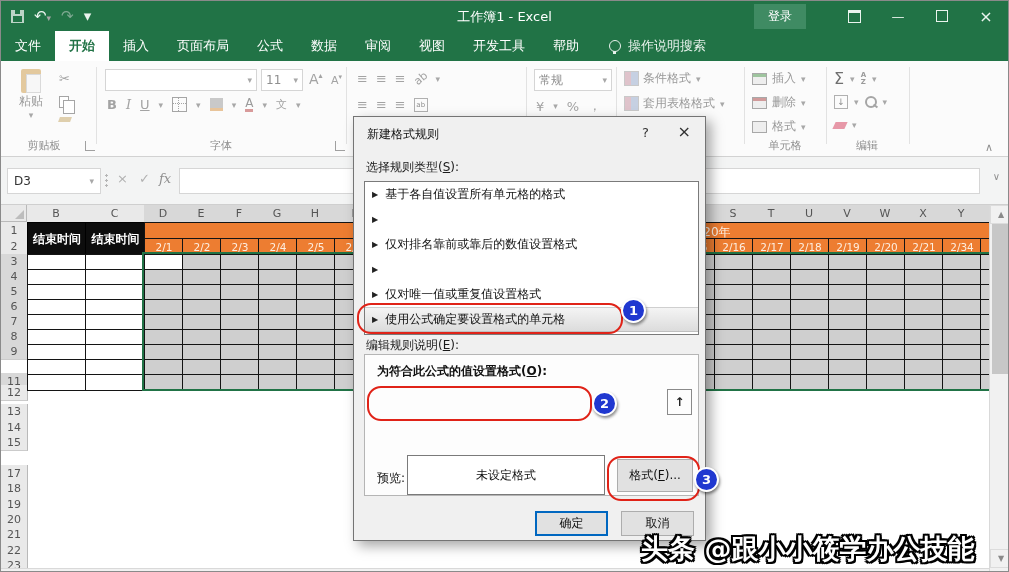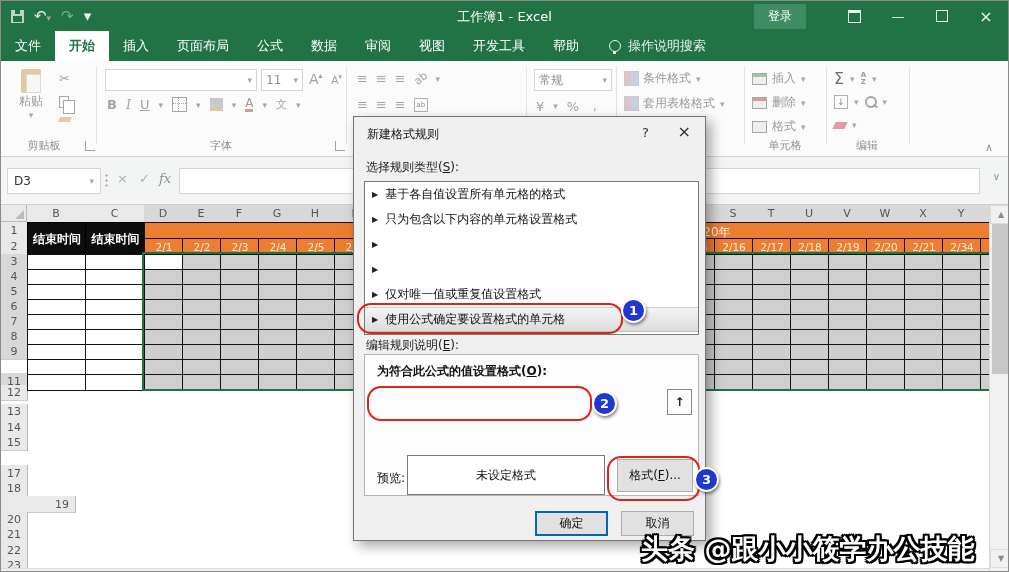--- a/index.html
+++ b/index.html
@@ -357,21 +357,21 @@
       <div class="rhdr sel" style="top: 139px; height: 15px;">9</div>
       <div class="rhdr sel" style="top: 168px; height: 15px;">10</div>
       <div class="rhdr sel" style="top: 169px; height: 15px;">11</div>
       <div class="rhdr" style="top: 180px; height: 15.34px;">12</div>
       <div class="rhdr" style="top: 199.34px; height: 15.34px;">13</div>
       <div class="rhdr" style="top: 214.68px; height: 15.34px;">14</div>
       <div class="rhdr" style="top: 230.02px; height: 15.34px;">15</div>
       <div class="rhdr" style="top: 260px; height: 15.34px;">16</div>
       <div class="rhdr" style="top: 260.7px; height: 15.34px;">17</div>
       <div class="rhdr" style="top: 276.04px; height: 15.34px;">18</div>
-      <div class="rhdr" style="top: 291.38px; height: 15.34px; padding-left: 48px;">19</div>
+      <div class="rhdr" style="top: 291.38px; height: 15.34px;">19</div>
       <div class="rhdr" style="top: 306.72px; height: 15.34px;">20</div>
       <div class="rhdr" style="top: 322.06px; height: 15.34px;">21</div>
       <div class="rhdr" style="top: 337.4px; height: 15.34px;">22</div>
       <div class="rhdr" style="top: 352.74px; height: 15.34px;">23</div>
       <div class="blackcell" style="left: 26px; top: 17px; width: 58px; height: 32px;">结束时间</div>
       <div class="blackcell" style="left: 84px; top: 17px; width: 59px; height: 32px;">结束时间</div>
       <div class="orangeband" style="left: 143px; top: 17px; width: 845px; height: 16px;">
         <span>2020年</span>
       </div>
       <div class="datecell" style="left: 143px; top: 33px; width: 38px; height: 16px;">2/1</div>
@@ -643,24 +643,24 @@
       <span>选择规则类型(</span><span class="u">S</span><span>):</span>
     </div>
 
     <div id="rulelist">
       <div class="rule">
           <span class="tri">▶</span>
           <span>基于各自值设置所有单元格的格式</span>
         </div>
       <div class="rule">
           <span class="tri">▶</span>
-          <span>只为包含以下内容的单元格设置格式</span>
         </div>
       <div class="rule">
           <span class="tri">▶</span>
+          <span>仅对排名靠前或靠后的数值设置格式</span>
         </div>
       <div class="rule">
           <span class="tri">▶</span>
         </div>
       <div class="rule">
           <span class="tri">▶</span>
           <span>仅对唯一值或重复值设置格式</span>
         </div>
       <div class="rule sel">
           <span class="tri">▶</span>

